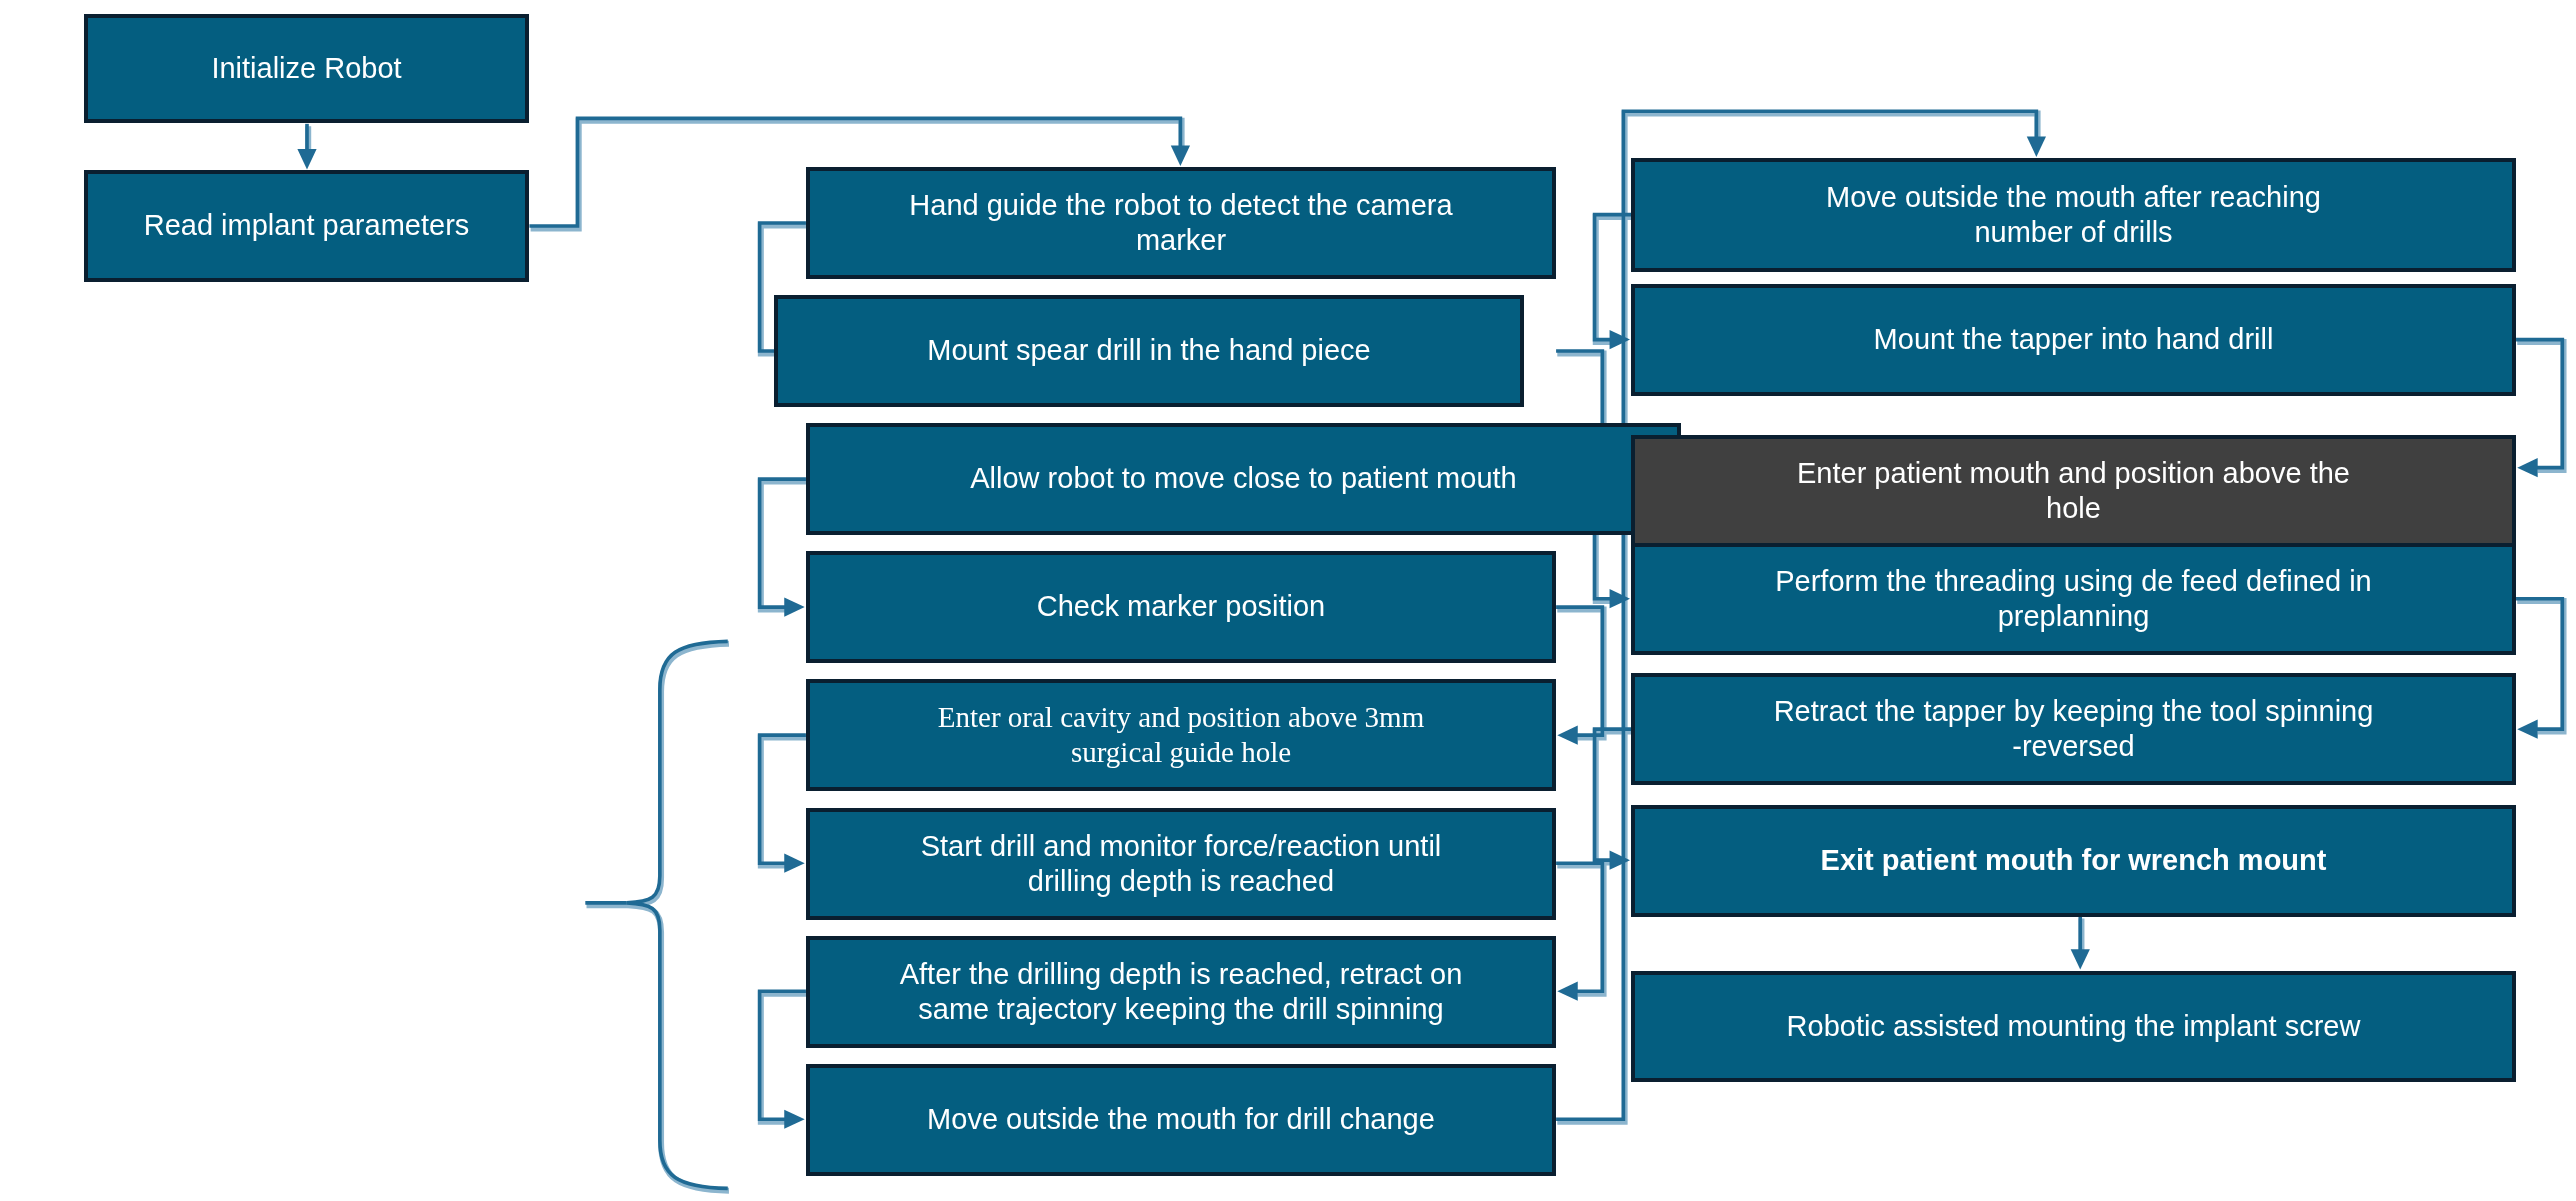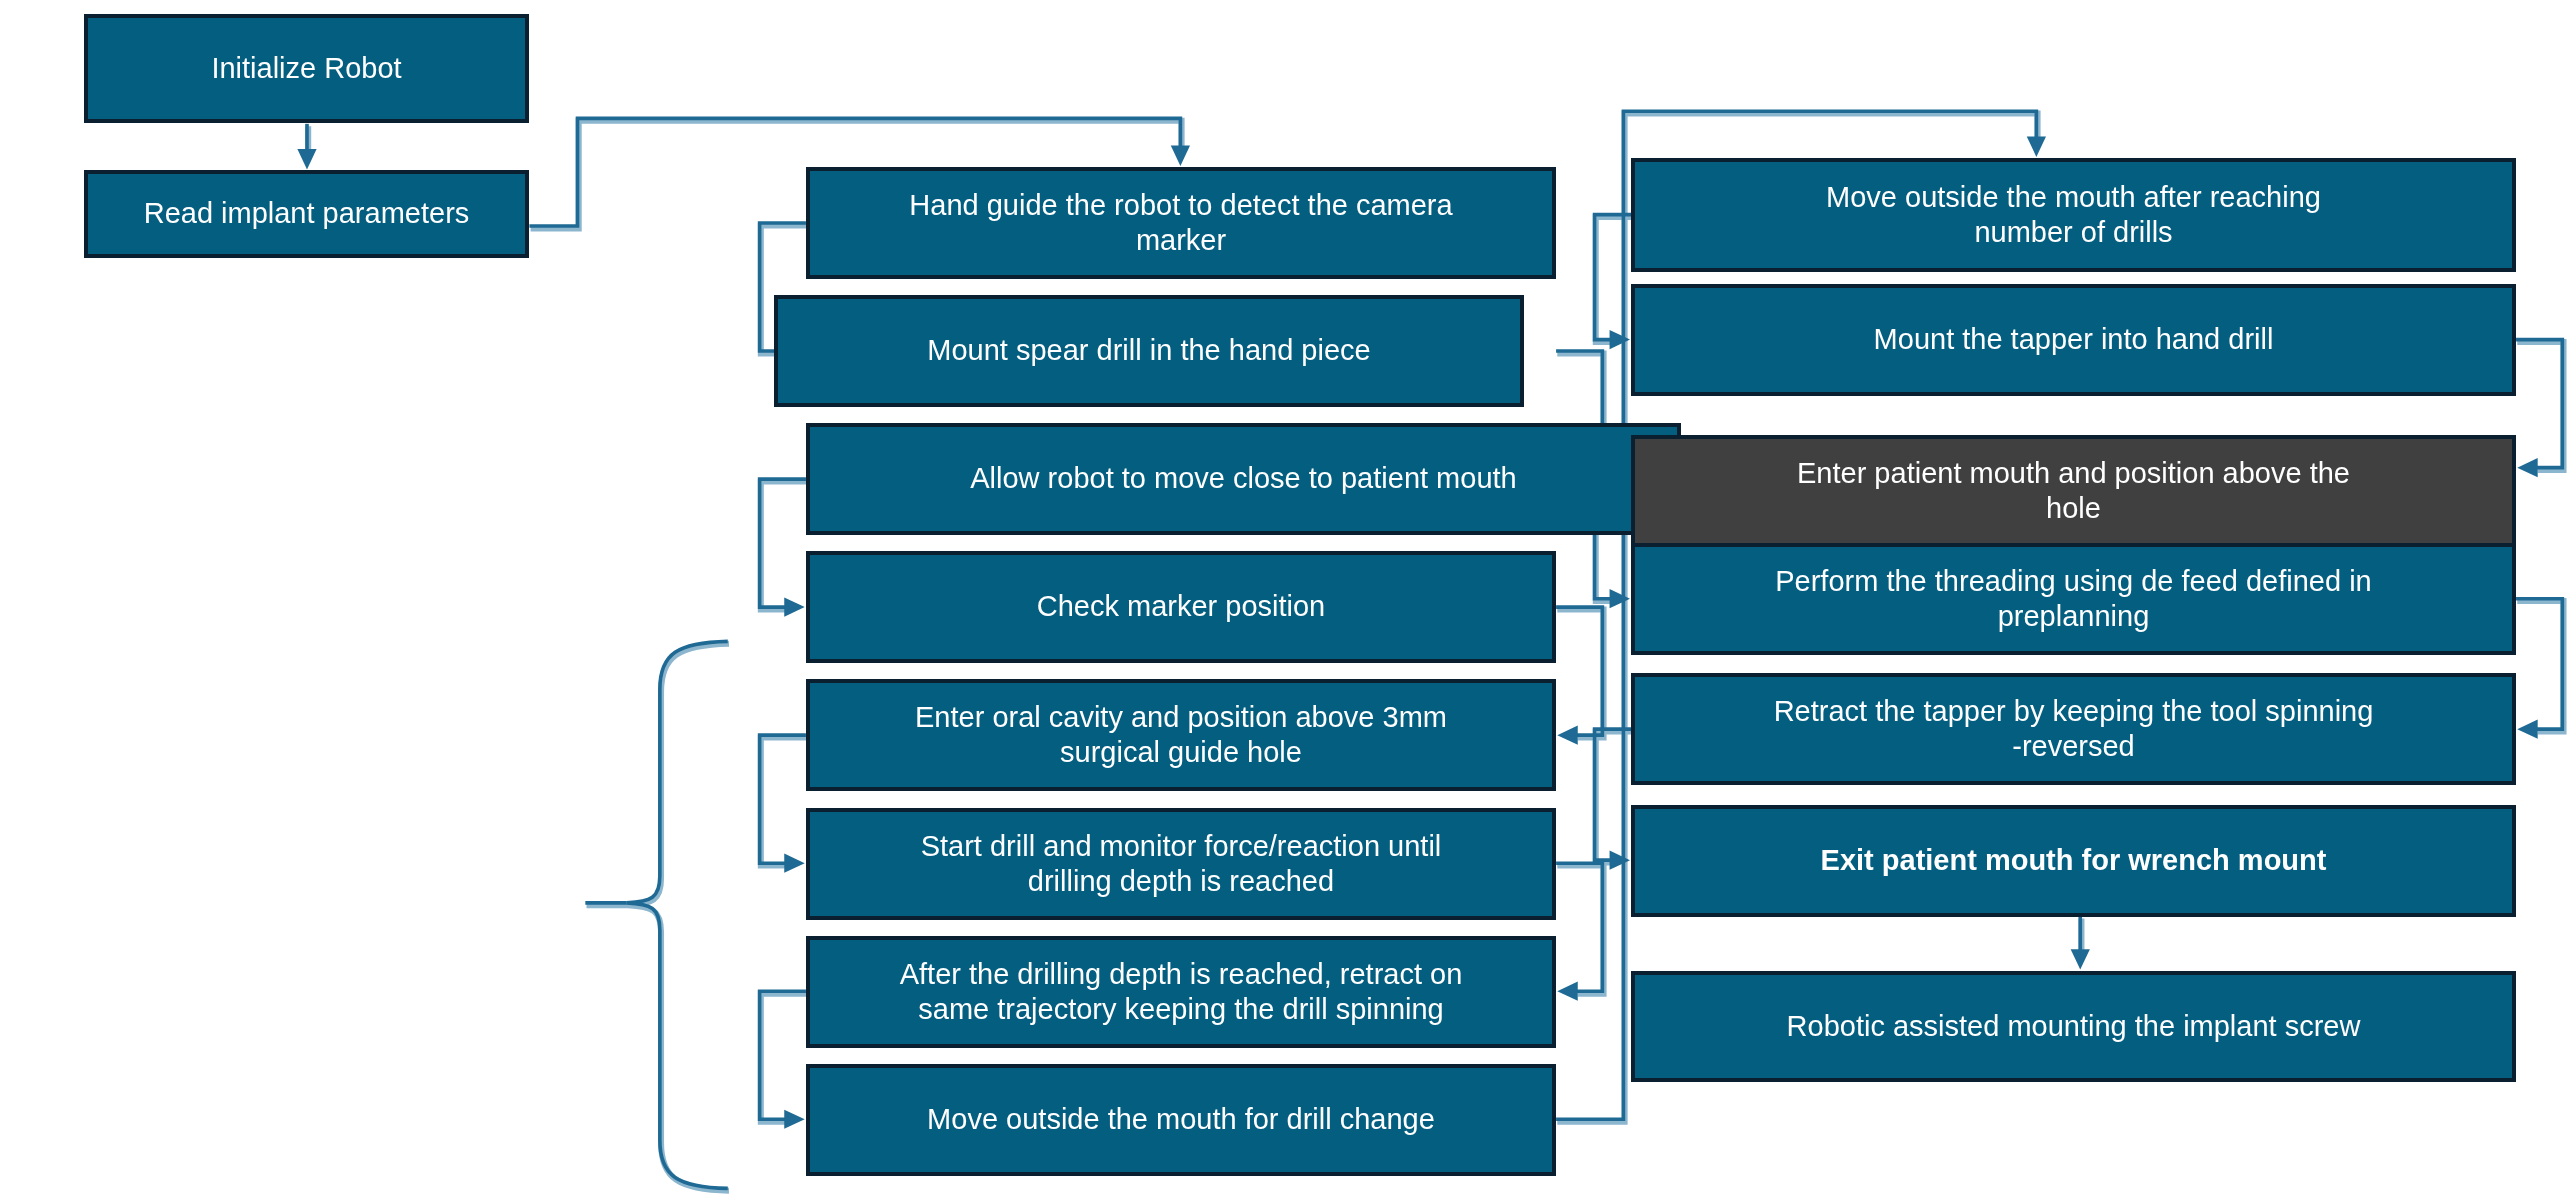--- a/index.html
+++ b/index.html
@@ -106,27 +106,27 @@
         <path d="M 1210 1067 C 1127 1069, 1097 1087, 1097 1147 L 1097 1457 C 1097 1494, 1082 1500, 1042 1502 C 1082 1504, 1097 1510, 1097 1547 L 1097 1897 C 1097 1957, 1127 1975, 1210 1977"></path>
         <path d="M 973 1502 L 1042 1502"></path>
       </g>
       <g stroke="#1F6A94" stroke-width="6" fill="none">
         <path d="M 1210 1067 C 1127 1069, 1097 1087, 1097 1147 L 1097 1457 C 1097 1494, 1082 1500, 1042 1502 C 1082 1504, 1097 1510, 1097 1547 L 1097 1897 C 1097 1957, 1127 1975, 1210 1977"></path>
         <path d="M 973 1502 L 1042 1502"></path>
       </g>
     </svg>
   <div id="nodes">
       <div class="node" style="left: 84px; top: 14.4px; width: 445px; height: 109px; background: rgb(4, 94, 128); border-color: rgb(10, 31, 48); color: rgb(255, 255, 255);">Initialize Robot</div>
-      <div class="node" style="left: 84px; top: 170px; width: 445px; height: 88px; background: rgb(4, 94, 128); border-color: rgb(10, 31, 48); color: rgb(255, 255, 255);">Read implant parameters</div>
+      <div class="node" style="left: 84px; top: 170px; width: 445px; height: 112px; background: rgb(4, 94, 128); border-color: rgb(10, 31, 48); color: rgb(255, 255, 255);">Read implant parameters</div>
       <div class="node" style="left: 806px; top: 167px; width: 750px; height: 112px; background: rgb(4, 94, 128); border-color: rgb(10, 31, 48); color: rgb(255, 255, 255);">Hand guide the robot to detect the camera
 marker</div>
       <div class="node" style="left: 774px; top: 295px; width: 750px; height: 112px; background: rgb(4, 94, 128); border-color: rgb(10, 31, 48); color: rgb(255, 255, 255);">Mount spear drill in the hand piece</div>
       <div class="node" style="left: 806px; top: 423px; width: 875px; height: 112px; background: rgb(4, 94, 128); border-color: rgb(10, 31, 48); color: rgb(255, 255, 255);">Allow robot to move close to patient mouth</div>
       <div class="node" style="left: 806px; top: 551px; width: 750px; height: 112px; background: rgb(4, 94, 128); border-color: rgb(10, 31, 48); color: rgb(255, 255, 255);">Check marker position</div>
-      <div class="node" style="left: 806px; top: 679px; width: 750px; height: 112px; background: rgb(4, 94, 128); border-color: rgb(10, 31, 48); color: rgb(255, 255, 255);">Enter oral cavity and position above 3mm
+      <div class="node" style="left: 806px; top: 679px; width: 750px; height: 112px; background: rgb(4, 94, 128); border-color: rgb(10, 31, 48); color: rgb(255, 255, 255); font-family: Liberation Serif, serif;">Enter oral cavity and position above 3mm
 surgical guide hole</div>
       <div class="node" style="left: 806px; top: 808px; width: 750px; height: 112px; background: rgb(4, 94, 128); border-color: rgb(10, 31, 48); color: rgb(255, 255, 255);">Start drill and monitor force/reaction until
 drilling depth is reached</div>
       <div class="node" style="left: 806px; top: 936px; width: 750px; height: 112px; background: rgb(4, 94, 128); border-color: rgb(10, 31, 48); color: rgb(255, 255, 255);">After the drilling depth is reached, retract on
 same trajectory keeping the drill spinning</div>
       <div class="node" style="left: 806px; top: 1064px; width: 750px; height: 112px; background: rgb(4, 94, 128); border-color: rgb(10, 31, 48); color: rgb(255, 255, 255);">Move outside the mouth for drill change</div>
       <div class="node" style="left: 1631px; top: 158px; width: 885px; height: 114px; background: rgb(4, 94, 128); border-color: rgb(10, 31, 48); color: rgb(255, 255, 255);">Move outside the mouth after reaching
 number of drills</div>
       <div class="node" style="left: 1631px; top: 284px; width: 885px; height: 112px; background: rgb(4, 94, 128); border-color: rgb(10, 31, 48); color: rgb(255, 255, 255);">Mount the tapper into hand drill</div>
       <div class="node" style="left: 1631px; top: 435px; width: 885px; height: 112px; background: #404040; border-color: rgb(10, 31, 48); color: rgb(255, 255, 255);">Enter patient mouth and position above the

